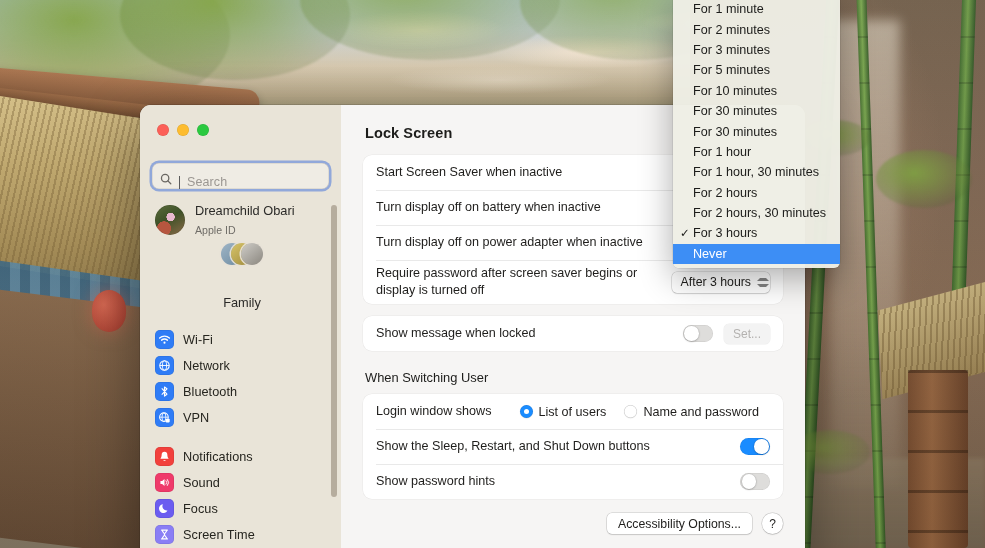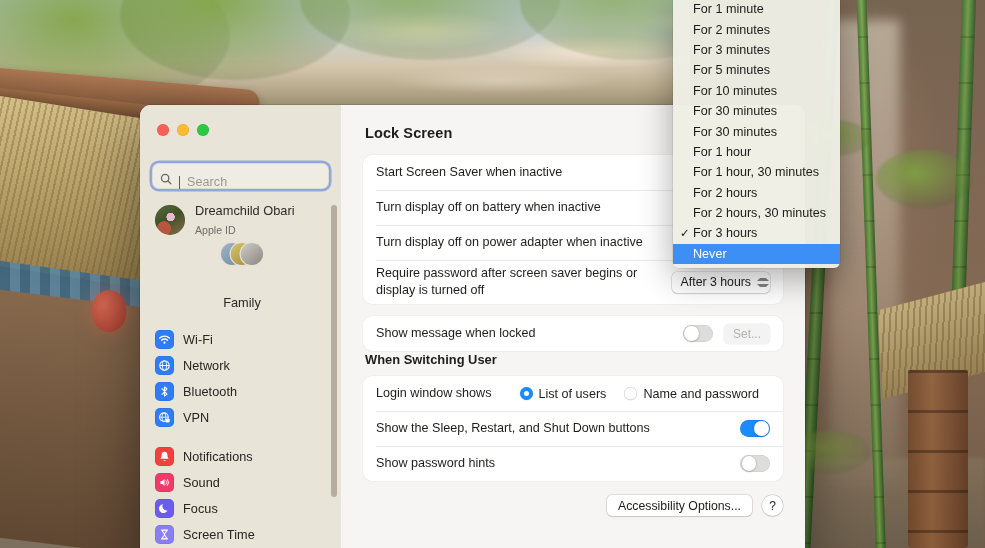--- a/index.html
+++ b/index.html
@@ -273,22 +273,22 @@
     box-shadow:inset 0 0 0 .5px rgba(0,0,0,.12), 0 .5px 1px rgba(0,0,0,.12);
     position:relative;
   }
   .rdot.sel::after {
     content:""; position:absolute; left:4px; top:4px; width:5px; height:5px;
     border-radius:50%; background:#fff;
   }
   .radio-label { font-size:12.6px; color:#1f1e1c; }
 
   .section-head {
-    font-size:12.9px; font-weight:bold; color:#1d1d1b;
-    padding:1px 0 9px 2px;
+    font-size:12.9px; font-weight:normal; color:#1d1d1b;
+    padding:19px 0 9px 2px;
   }
   .footer { display:flex; justify-content:flex-end; align-items:center; gap:10px; padding-top:14px; }
   .btn {
     height:21px; padding:0 11px; border-radius:5px; background:#fff;
     box-shadow:0 0 0 .5px rgba(0,0,0,.2), 0 1px 1.5px rgba(0,0,0,.1);
     font-size:12.3px; color:#1f1e1c;
     display:inline-flex; align-items:center;
   }
   .btn-help {
     width:21px; height:21px; border-radius:50%; background:#fff;

